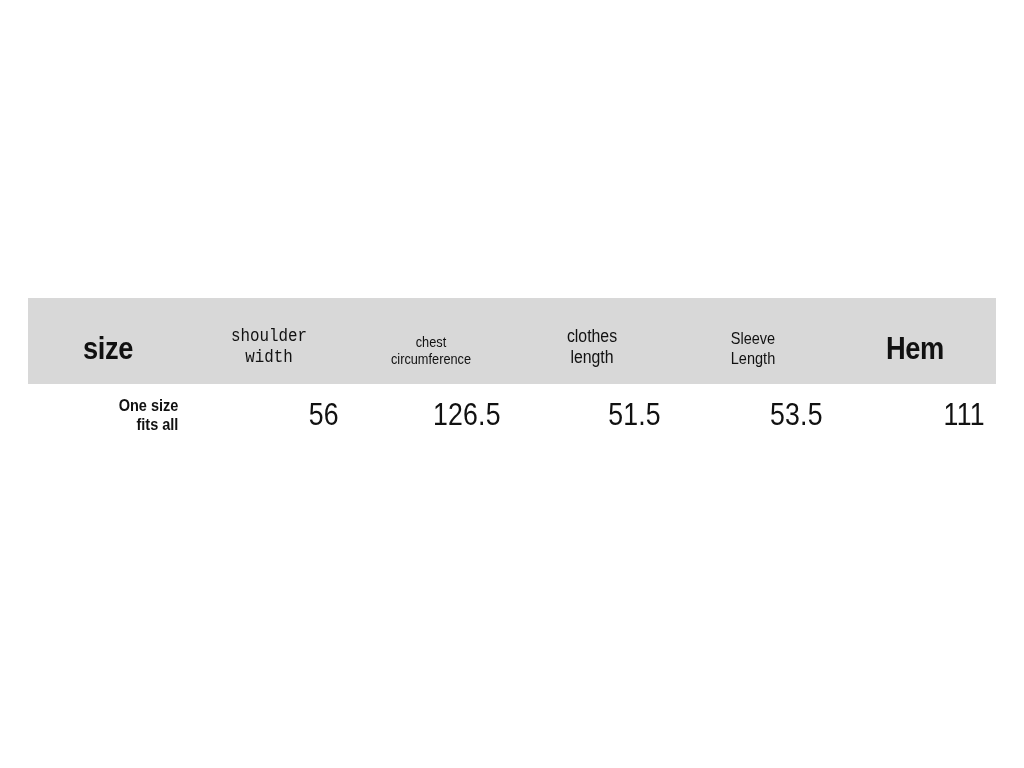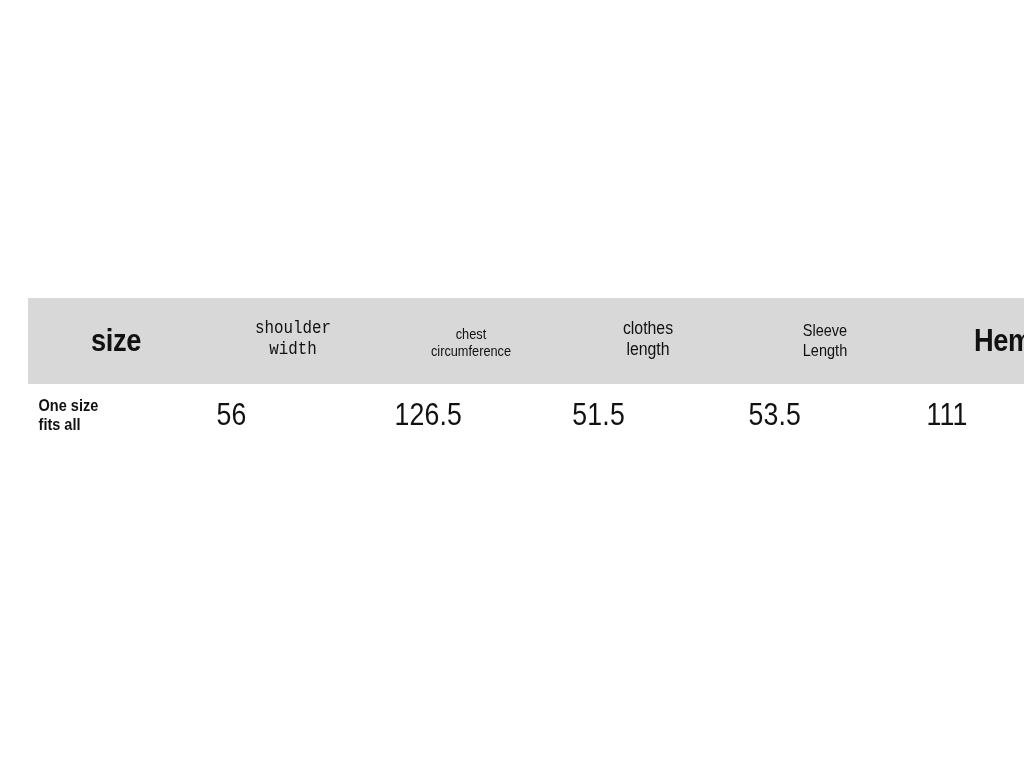--- a/index.html
+++ b/index.html
@@ -26,21 +26,21 @@
     border-collapse: collapse;
     table-layout: fixed;
   }
 
   
   .header-row {
     background: #d8d8d8;
     height: 86px;
   }
   .header-row th {
-    padding: 8px;
+    padding: 0;
     margin: 0;
     border: 0;
     vertical-align: bottom;
     font-weight: normal;
     color: #111111;
   }
   .hcell {
     display: block;
     padding-bottom: 16px;
     line-height: 1.18;
@@ -80,21 +80,21 @@
   
   .data-row {
     background: #ffffff;
     height: 62px;
   }
   .data-row td {
     padding: 0;
     margin: 0;
     border: 0;
     vertical-align: middle;
-    text-align: left;
+    text-align: right;
     color: #111111;
   }
   .value {
     display: block;
     font-size: 31px;
     font-weight: 300;
     line-height: 1.1;
     font-stretch: condensed;
     transform: scaleX(0.86);
     transform-origin: center center;

